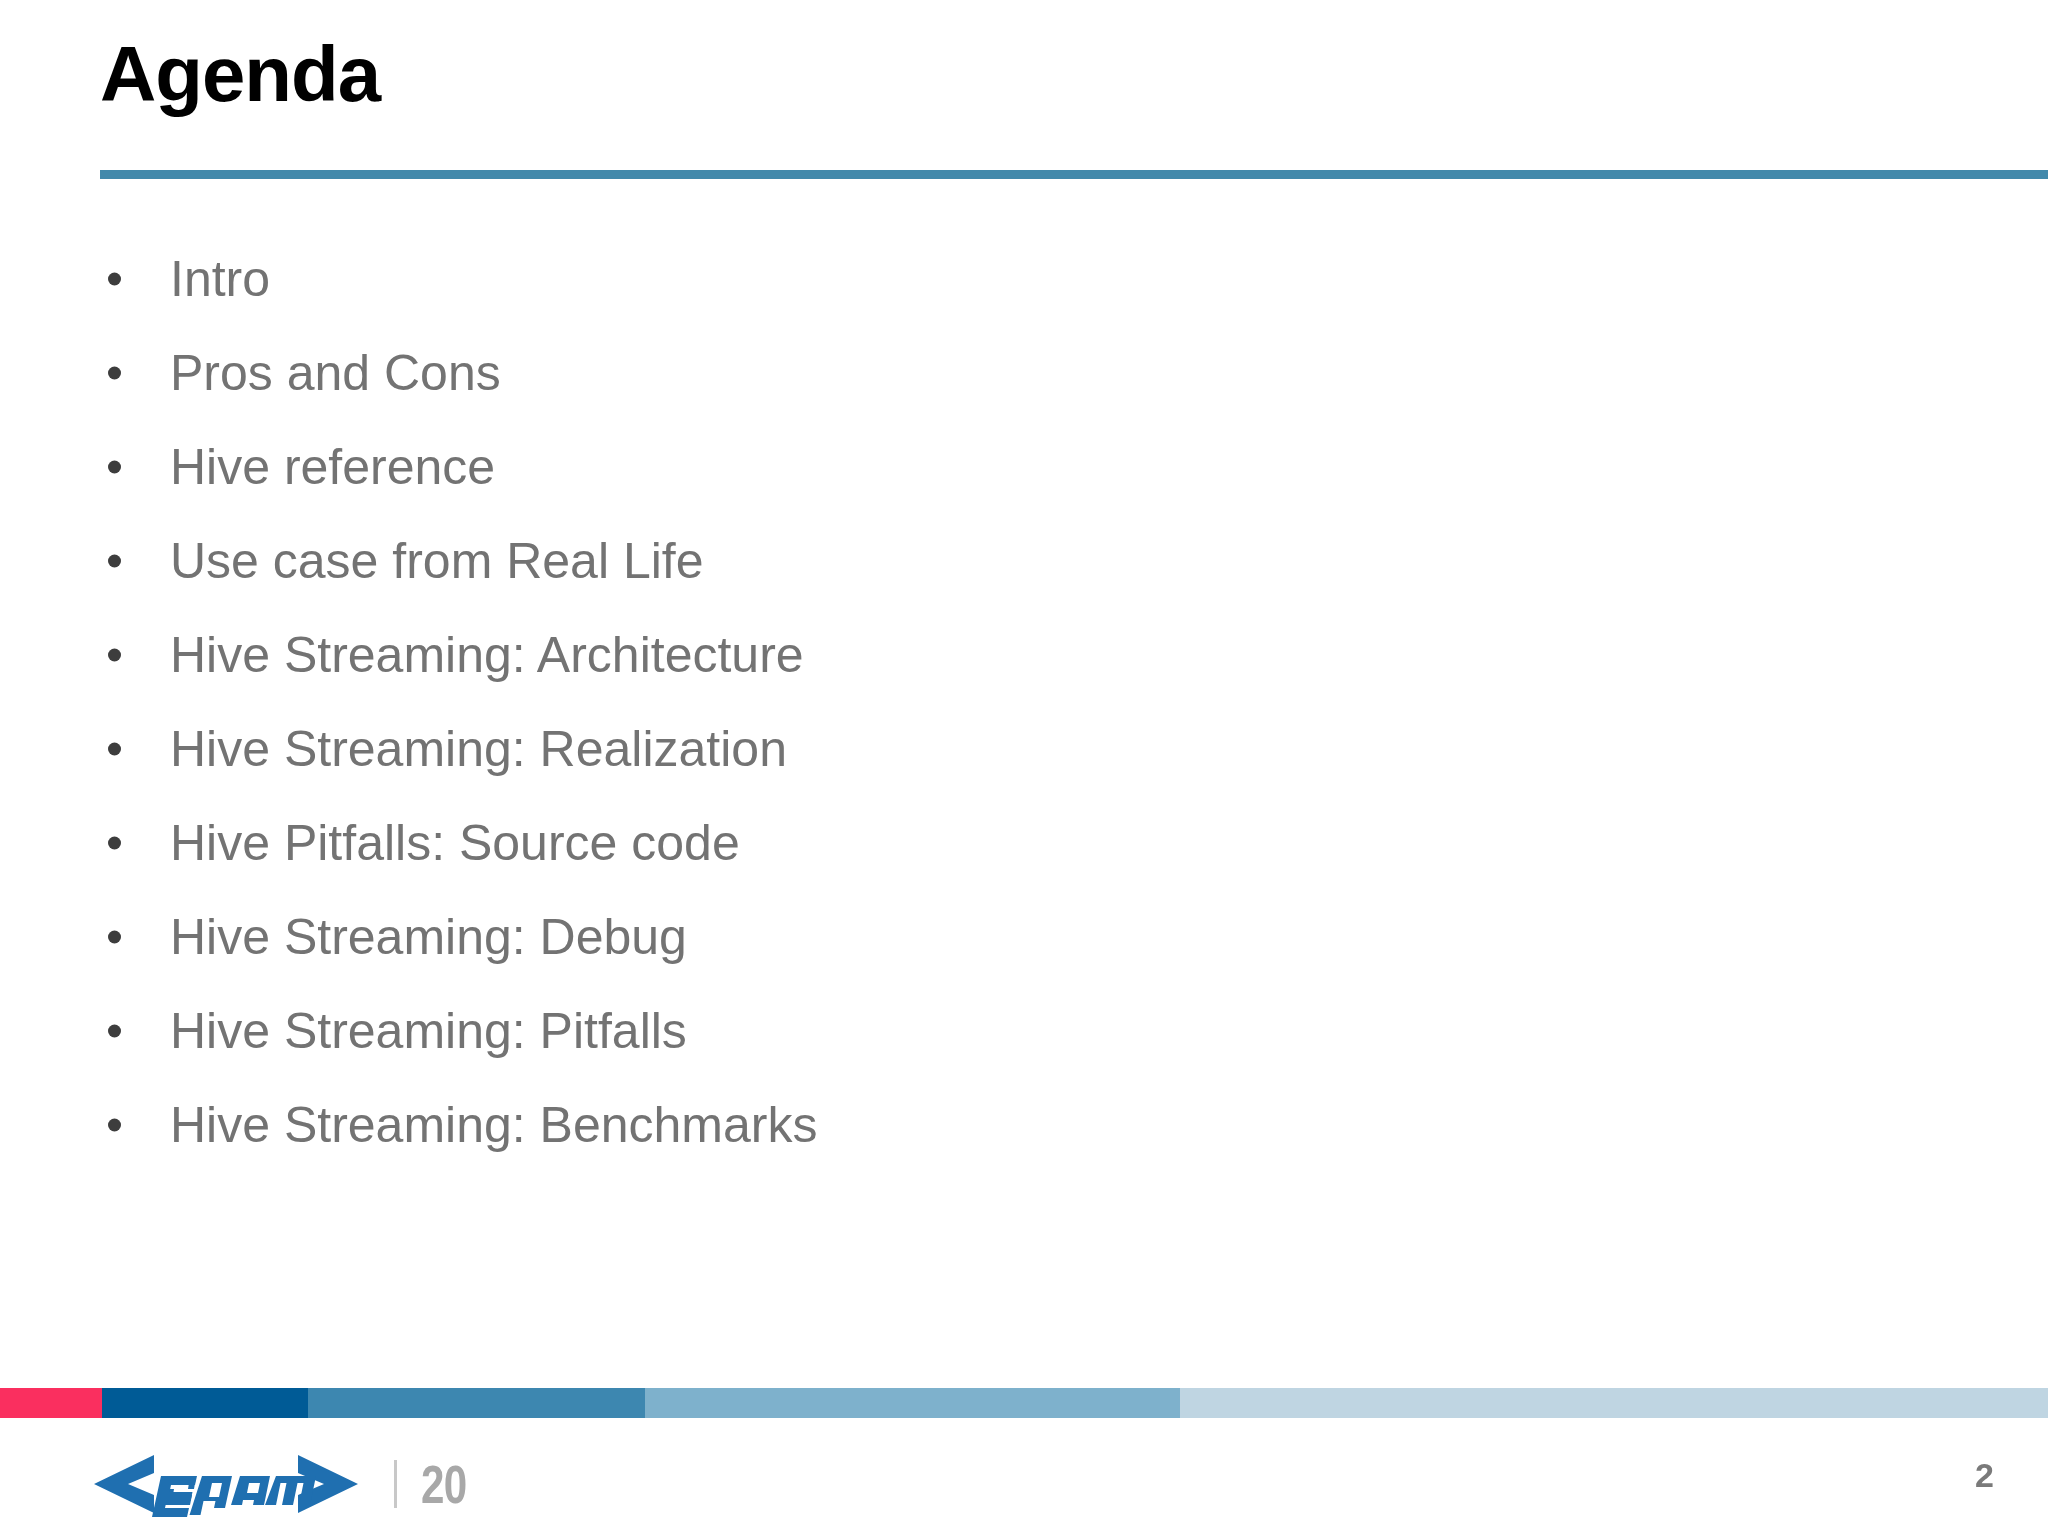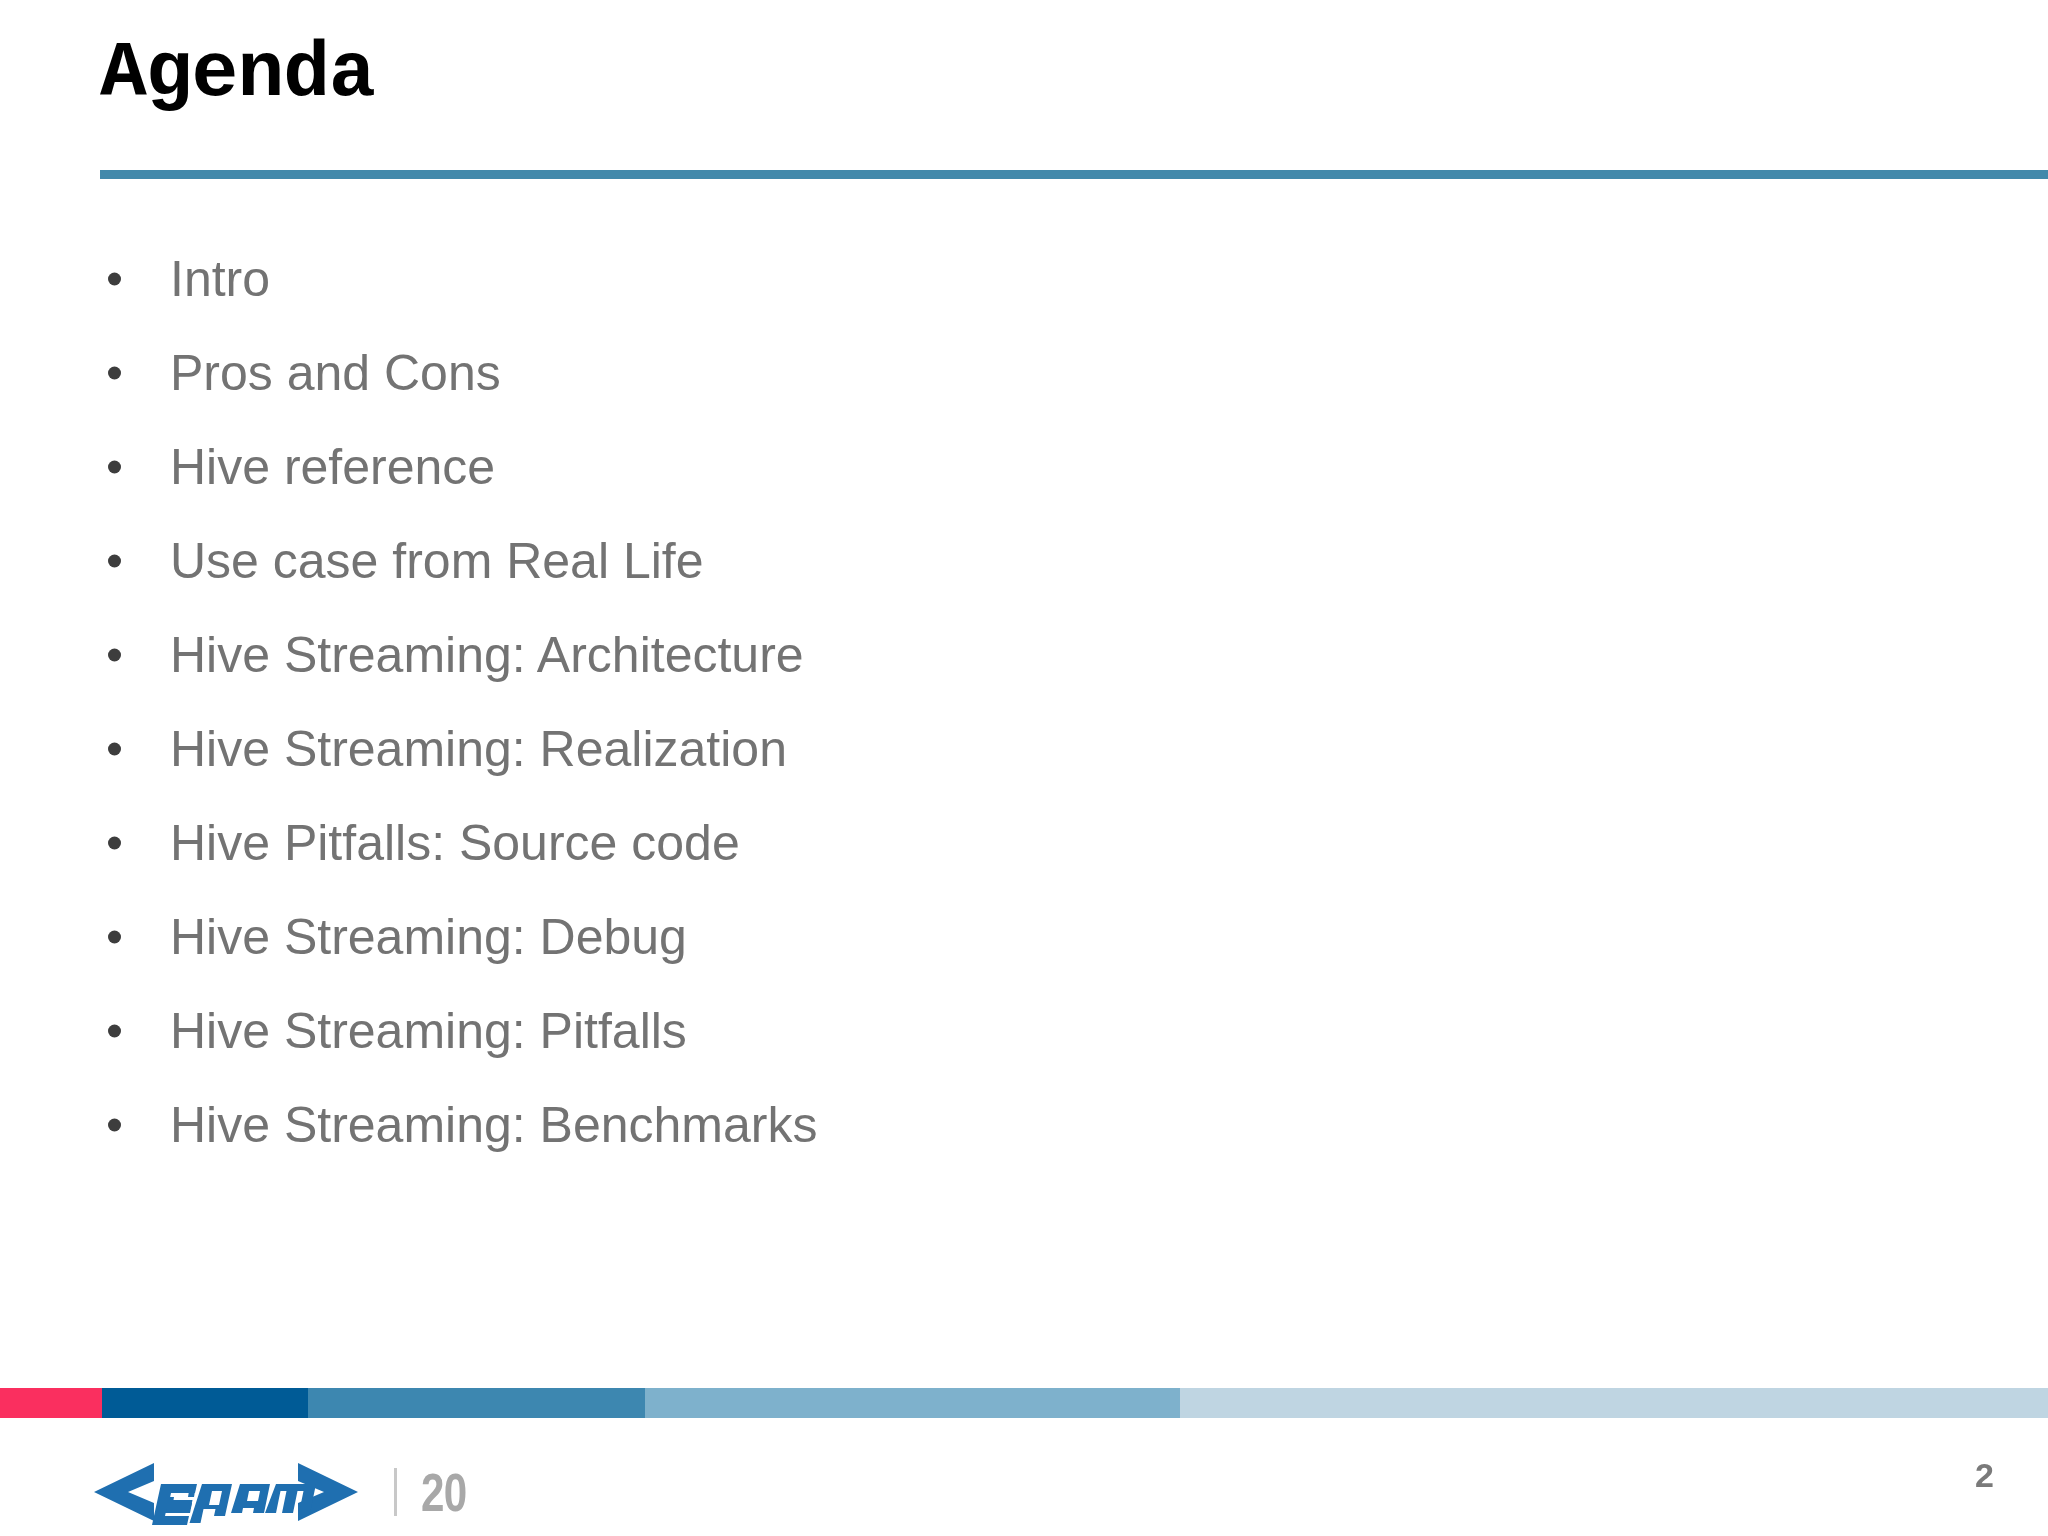--- a/index.html
+++ b/index.html
@@ -23,21 +23,21 @@
   
   .slide-title {
     position: absolute;
     left: 100px;
     top: 32px;
     font-size: 78px;
     font-weight: bold;
     color: #000000;
     letter-spacing: -1px;
     line-height: 1.1;
-    font-family: Liberation Mono, monospace;
+    font-family: Liberation Sans, sans-serif;
     white-space: nowrap;
   }
 
   .title-rule {
     position: absolute;
     left: 100px;
     top: 170px;
     width: 1948px;
     height: 9px;
     background: #4289ab;
@@ -93,21 +93,21 @@
     left: 0;
     bottom: 0;
     width: 2048px;
     height: 118px;
     background: #ffffff;
   }
 
   .logo-wrap {
     position: absolute;
     left: 92px;
-    top: 42px;
+    top: 34px;
     display: flex;
     align-items: center;
     height: 64px;
   }
 
   .epam-logo { display: block; }
 
   .logo-divider {
     width: 3px;
     height: 48px;

